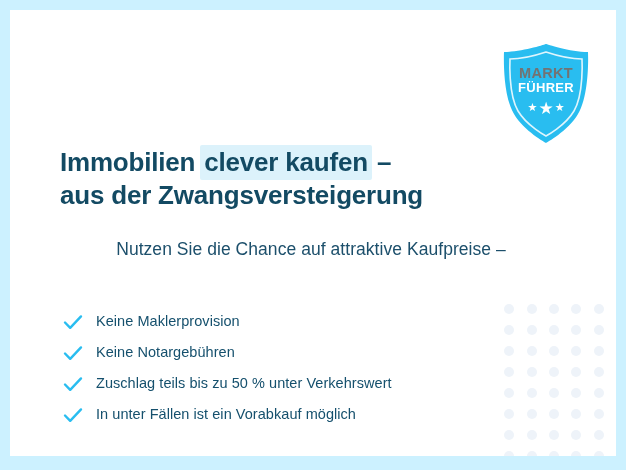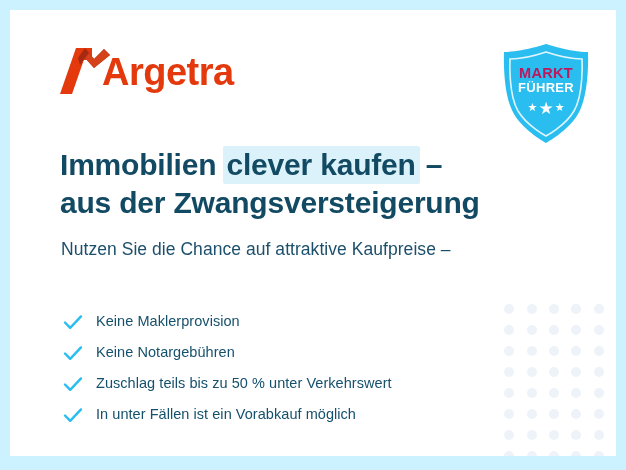--- a/index.html
+++ b/index.html
@@ -109,21 +109,21 @@
     width: 96px;
     height: 104px;
     display: flex;
     flex-direction: column;
     align-items: center;
     justify-content: flex-start;
     padding-top: 24px;
     pointer-events: none;
   }
   .badge-line1 {
-    color: #be185d;
+    color: #737373;
     font-size: 14.5px;
     font-weight: bold;
     letter-spacing: 0.3px;
     line-height: 1.05;
   }
   .badge-line2 {
     color: #ffffff;
     font-size: 13px;
     font-weight: bold;
     letter-spacing: 0.3px;
@@ -138,21 +138,21 @@
   }
   .badge-stars .s-sm { font-size: 11px; line-height: 1; }
   .badge-stars .s-lg { font-size: 17px; line-height: 1; position: relative; top: 1px; }
 
   
   .headline {
     position: absolute;
     left: 50px;
     top: 136px;
     width: 520px;
-    font-size: 30px;
+    font-size: 26px;
     font-weight: bold;
     color: #134a63;
     line-height: 1.26;
     letter-spacing: -0.2px;
   }
   .headline .hl {
     background: #dcf2fb;
     padding: 2px 4px 3px 4px;
     margin: 0 -2px;
     border-radius: 2px;
@@ -162,20 +162,21 @@
   
   .subhead {
     position: absolute;
     left: 51px;
     top: 226px;
     width: 500px;
     font-size: 17.5px;
     color: #1c4f6b;
     line-height: 1.55;
     letter-spacing: 0.05px;
+    text-align: center;
   }
   .subhead span { display: block; }
 
   
   .bullets {
     position: absolute;
     left: 52px;
     top: 296px;
     width: 470px;
     list-style: none;
@@ -242,31 +243,20 @@
         <i style="background: rgb(238, 243, 249);"></i>
         <i style="background: rgb(238, 243, 249);"></i>
         <i style="background: rgb(238, 243, 249);"></i>
         <i style="background: rgb(238, 243, 249);"></i>
         <i style="background: rgb(238, 243, 249);"></i>
         <i style="background: rgb(238, 243, 249);"></i>
         <i style="background: rgb(238, 243, 249);"></i>
       </div>
 
     <div class="logo">
-      <div class="logo-row">
-        <span class="logo-mark">
-          <svg width="54" height="54" viewBox="0 0 54 54" aria-hidden="true">
-            <polygon points="18,4 30,4 14,50 2,50" fill="#e4380d"></polygon>
-            <polygon points="22,4 34,4 34,16 22,16" fill="#e4380d"></polygon>
-            <path d="M20,14 L27,4 L36,15 L46,5 L52,11 L36,24 L27,14 L22,21 Z" fill="#a62a12"></path>
-            <path d="M31,9 L36,15 L46,5 L52,11 L36,24 L27,14 Z" fill="#d4411a"></path>
-          </svg>
-        </span>
-        <span class="logo-word">Argetra</span>
-      </div>
     </div>
 
     <div class="badge">
       <span>
         <svg width="96" height="104" viewBox="0 0 96 104" aria-hidden="true">
           <path d="M48 2 C48 2 72 10 90 10 C90 10 92 52 80 72 C70 89 48 101 48 101 C48 101 26 89 16 72 C4 52 6 10 6 10 C24 10 48 2 48 2 Z" fill="#29bdf0"></path>
           <path d="M48 10 C48 10 69 17 84 17 C84 17 86 52 76 69 C67 84 48 94 48 94 C48 94 29 84 20 69 C10 52 12 17 12 17 C27 17 48 10 48 10 Z" fill="none" stroke="#ffffff" stroke-width="1.6" opacity="0.85"></path>
         </svg>
       </span>
       <div class="badge-txt">

